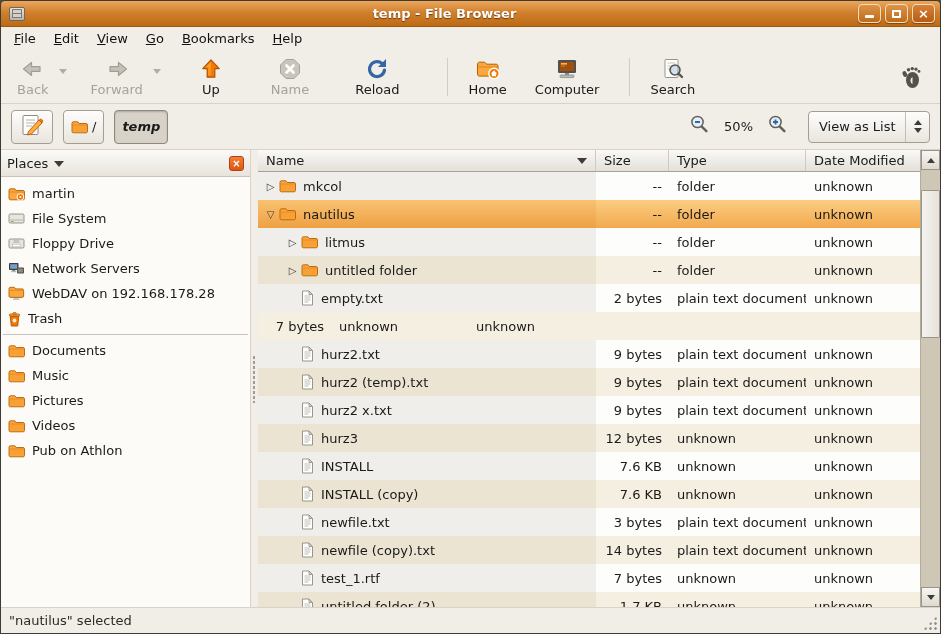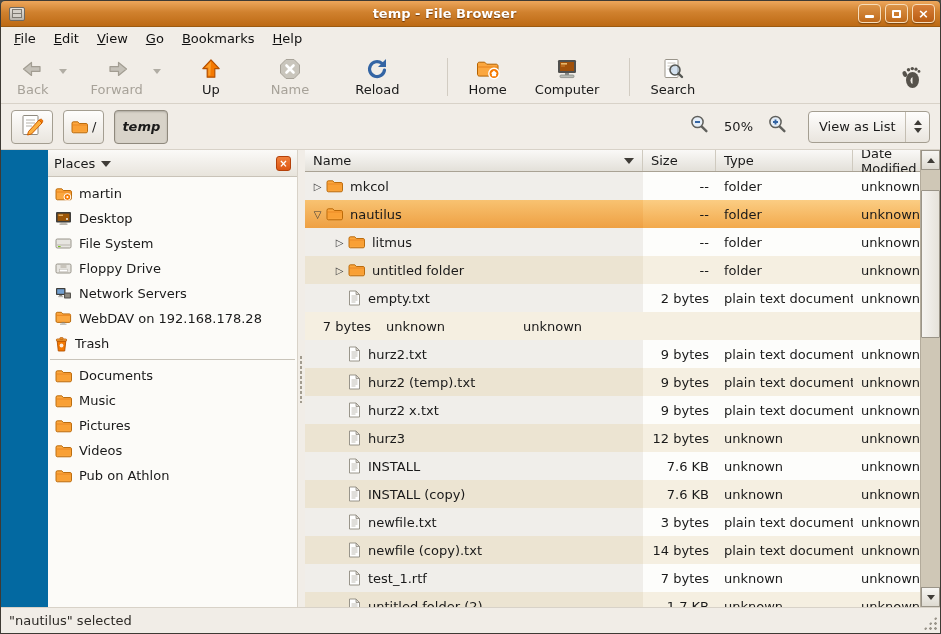--- a/index.html
+++ b/index.html
@@ -44,21 +44,21 @@
   .lbtn.active .plabel { font-weight:bold; margin-left:0; }
   .flat-btn { border:none; background:none; padding:0 6px; height:30px; display:flex; align-items:center; }
   .zoomlabel { font-size:13px; color:#1a1a1a; margin:0 8px; }
   .combo { height:32px; margin-left:14px; border:1px solid #a49e91; border-radius:4px; background:linear-gradient(#fefdfc,#e9e5de); display:flex; align-items:center; width:122px; }
   .combo-label { flex:1; font-size:13px; color:#1a1a1a; padding-left:10px; }
   .combo-arrows { width:24px; align-self:stretch; border-left:1px solid #c4beb2; display:flex; flex-direction:column; align-items:center; justify-content:center; gap:3px; }
   .arr-up { width:0; height:0; border-left:4px solid transparent; border-right:4px solid transparent; border-bottom:5px solid #3f3c37; }
   .arr-dn { width:0; height:0; border-left:4px solid transparent; border-right:4px solid transparent; border-top:5px solid #3f3c37; }
 
   
-  .main { flex:1; display:flex; min-height:0;padding-left:47px; }
+  .main { flex:1; display:flex; min-height:0; }
   .sidebar { width:250px; flex:0 0 250px; background:#fcfbf8; display:flex; flex-direction:column; border-right:1px solid #d8d2c8; }
   .sb-header { height:27px; flex:0 0 27px; background:linear-gradient(#fbfaf8,#e8e4dc); border-bottom:1px solid #c9c3b8; display:flex; align-items:center; padding:0 6px; }
   .sb-title { font-size:13px; color:#1a1a1a; margin-right:6px; }
   .sb-caret { width:0; height:0; border-left:5px solid transparent; border-right:5px solid transparent; border-top:6px solid #3f3c37; margin-top:1px; }
   .sb-close { margin-left:auto; width:15px; height:15px; background:linear-gradient(#f0803c,#dd5613); border:1px solid #b4410a; border-radius:3px; color:#fff; font-size:10px; font-weight:bold; line-height:13px; text-align:center; }
   .sb-list { flex:1; padding-top:4px; overflow:hidden;border-radius:7px; }
   .sb-item { height:25px; display:flex; align-items:center; padding-left:7px; }
   .sb-item .sb-label { font-size:13px; color:#1a1a1a; margin-left:7px; white-space:nowrap; }
   .sb-sep { height:1px; background:#c9c4ba; margin:3px 2px 3px 2px; }
   .pane-handle { width:7px; flex:0 0 7px; background:#f1ede7; position:relative; }
@@ -312,33 +312,20 @@
                 <path d="M1 3.2c0-.8.6-1.4 1.3-1.4h4.5l1.5 1.7h6.9c.7 0 1.3.6 1.3 1.4v6.5c0 .8-.6 1.4-1.3 1.4H2.3c-.7 0-1.3-.6-1.3-1.4z" fill="#fba73f" stroke="#b36200" stroke-width=".9"></path>
                 <path d="M1.1 5h15.3" stroke="#e8811c" stroke-width=".9"></path>
                 <circle cx="12.4" cy="10" r="3.4" fill="#f57900" stroke="#fff" stroke-width="1"></circle>
                 <circle cx="12.4" cy="10" r="1.1" fill="#fff"></circle>
               </svg>
             </span>
             <span class="sb-label">martin</span>
           </div>
           <div class="sb-item">
             <span class="svg-icon">
-              <svg width="17" height="15" viewBox="0 0 17 15">
-                <rect x="1" y="1" width="15" height="10.5" rx="1" fill="#3f3e3b"></rect>
-                <rect x="2.6" y="2.6" width="11.8" height="7.3" fill="#9c5606"></rect>
-                <rect x="3.6" y="3.6" width="4.4" height="1.3" fill="#e9b96e"></rect>
-                <circle cx="12" cy="8" r=".9" fill="#fff"></circle>
-                <rect x="5.5" y="11.5" width="6" height="1" fill="#8a867e"></rect>
-                <rect x="4.5" y="12.5" width="8" height="1.5" fill="#b9b5ad"></rect>
-              </svg>
-            </span>
-            <span class="sb-label">Desktop</span>
-          </div>
-          <div class="sb-item">
-            <span class="svg-icon">
               <svg width="17" height="13" viewBox="0 0 17 13">
                 <rect x="1" y="2" width="15" height="9" rx="1.3" fill="#e7e5e0" stroke="#8f8a80" stroke-width=".9"></rect>
                 <path d="M2 8h13" stroke="#b9b5ad"></path>
                 <rect x="3" y="9" width="2.6" height="1" fill="#7ac41e"></rect>
               </svg>
             </span>
             <span class="sb-label">File System</span>
           </div>
           <div class="sb-item">
             <span class="svg-icon">

